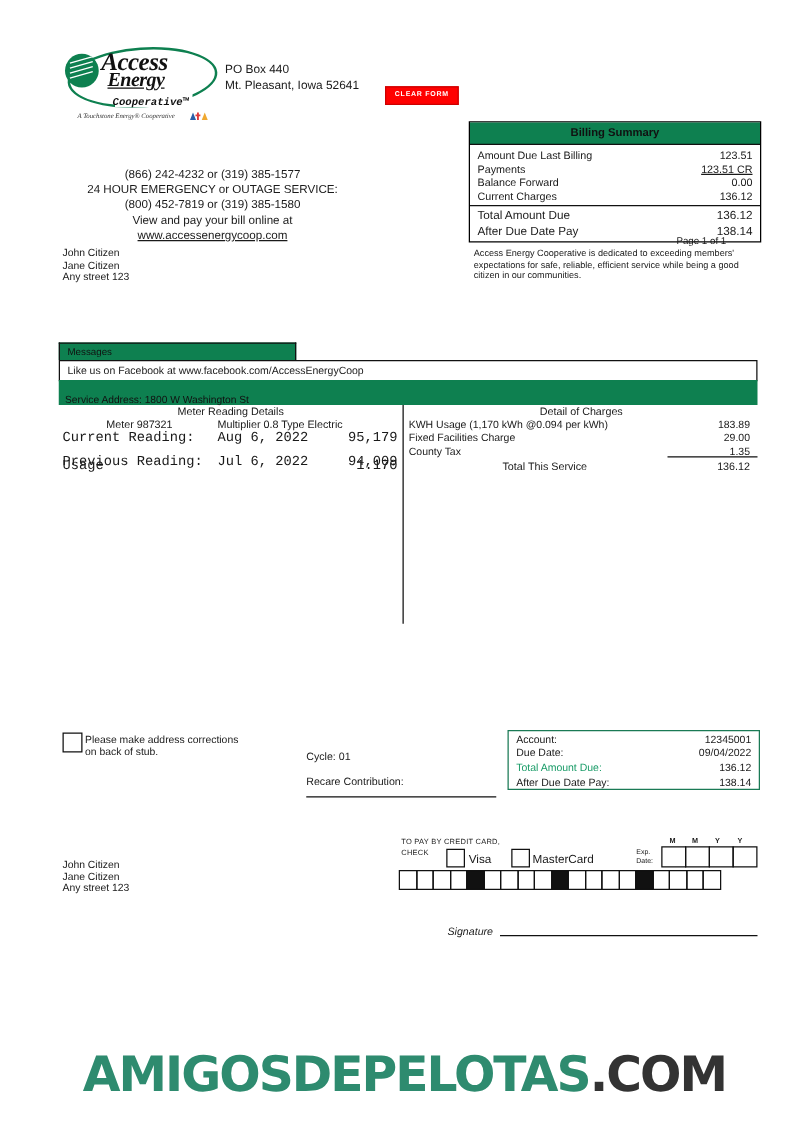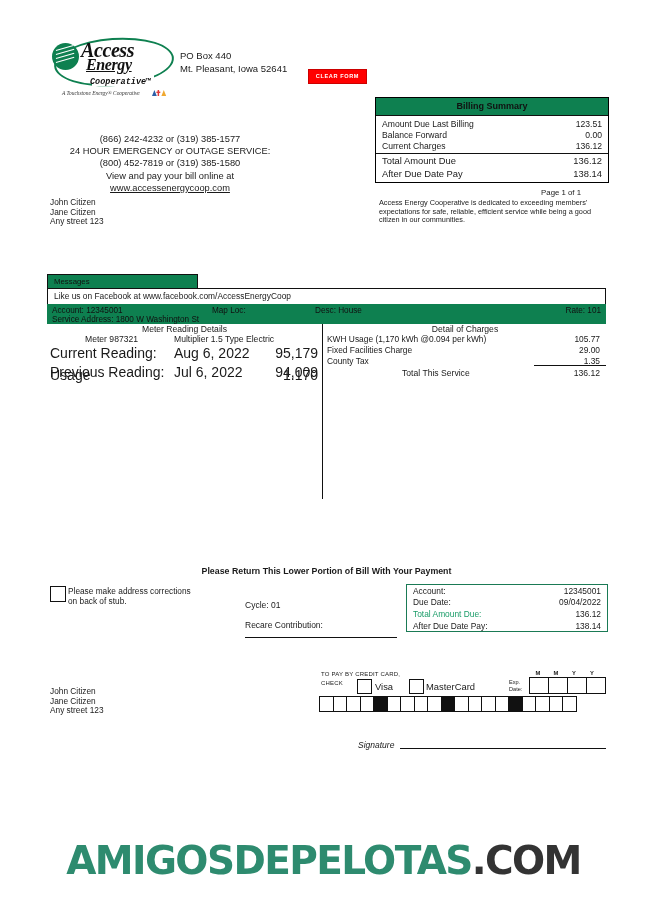--- a/index.html
+++ b/index.html
@@ -100,21 +100,21 @@
   #sum-box .row .v { text-align: right; }
   #sum-box .row .v.ul { text-decoration: underline; }
   #sum-box .sep { border-top: 1px solid #111; margin-top: 1px; }
   #sum-box .pad { height: 2px; }
   #page-of { left: 375px; top: 188px; width: 206px; text-align: right; font-size: 7.8px; }
   #mission { left: 379px; top: 199px; width: 232px; font-size: 7.3px; line-height: 8.6px; }
 
   
   #msg-wrap { left: 47px; top: 274px; width: 559px; }
   #msg-head {
-    width: 151px; background: #0e8050; color: #111; font-size: 7.8px;
+    width: 190px; background: #0e8050; color: #111; font-size: 7.8px;
     padding: 2px 0 2px 6px; box-sizing: border-box;
     border: 1px solid #111; border-bottom: none;
   }
   #msg-body {
     border: 1px solid #111; font-size: 8.4px; padding: 2px 0 3px 6px;
   }
 
   
   #svc-band {
     left: 47px; top: 304px; width: 559px; background: #0e8050;
@@ -126,21 +126,21 @@
   #svc-band .b { position: absolute; left: 165px; }
   #svc-band .c { position: absolute; left: 268px; }
   #svc-band .d { position: absolute; right: 5px; }
 
   
   #vdivide { left: 322px; top: 324px; width: 1px; height: 175px; background: #111; }
   #meter-ttl { left: 47px; top: 324px; width: 275px; text-align: center; font-size: 8.6px; }
   #meter-sub { left: 47px; top: 334px; width: 275px; font-size: 8.6px; }
   #meter-sub .m { position: absolute; left: 38px; }
   #meter-sub .mu { position: absolute; left: 127px; }
-  .meter-row { left: 47px; width: 275px; font-size: 14px; height: 11px; }
+  .meter-row { left: 47px; width: 275px; font-size: 11px; height: 11px; font-family: Liberation Mono, monospace; }
   .meter-row .lbl { position: absolute; left: 3px; }
   .meter-row .dt { position: absolute; left: 127px; }
   .meter-row .val { position: absolute; right: 4px; }
 
   #charge-ttl { left: 324px; top: 324px; width: 282px; text-align: center; font-size: 8.6px; }
   .chg-row { left: 324px; width: 282px; font-size: 8.4px; height: 11px; }
   .chg-row .lbl { position: absolute; left: 3px; }
   .chg-row .val { position: absolute; right: 6px; }
   #chg-rule { left: 534px; top: 365px; width: 72px; height: 1px; background: #111; }
   #chg-total { left: 324px; top: 368px; width: 282px; font-size: 8.6px; }
@@ -250,20 +250,24 @@
 
   <div id="sum-box" class="abs">
     <div class="title">Billing Summary</div>
     <div class="pad"></div>
     <div id="sum-rows">
         <div class="row">
           <span class="k">Amount Due Last Billing</span>
           <span class="v">123.51</span>
         </div>
         <div class="row">
+          <span class="k">Payments</span>
+          <span class="v ul">123.51 CR</span>
+        </div>
+        <div class="row">
           <span class="k">Balance Forward</span>
           <span class="v">0.00</span>
         </div>
         <div class="row">
           <span class="k">Current Charges</span>
           <span class="v">136.12</span>
         </div>
       </div>
     <div class="sep"></div>
     <div id="sum-totals">
@@ -280,34 +284,28 @@
   </div>
   <div id="page-of" class="abs">Page 1 of 1</div>
   <div id="mission" class="abs">Access Energy Cooperative is dedicated to exceeding members' expectations for safe, reliable, efficient service while being a good citizen in our communities.</div>
 
   <div id="msg-wrap" class="abs">
     <div id="msg-head">Messages</div>
     <div id="msg-body">Like us on Facebook at www.facebook.com/AccessEnergyCoop</div>
   </div>
 
   <div id="svc-band" class="abs">
-    <div class="l1">
-      <span class="a">Account:  12345001</span>
-      <span class="b">Map Loc:</span>
-      <span class="c">Desc:  House</span>
-      <span class="d">Rate: 101</span>
-    </div>
     <div class="l2">Service Address:  1800 W Washington St</div>
   </div>
 
   <div id="vdivide" class="abs"></div>
   <div id="meter-ttl" class="abs">Meter Reading Details</div>
   <div id="meter-sub" class="abs">
     <span class="m">Meter 987321</span>
-    <span class="mu">Multiplier 1.5 Type Electric</span>
+    <span class="mu">Multiplier 0.8 Type Electric</span>
   </div>
   <div id="meter-rows">
       <div class="meter-row abs" style="top: 345px;">
         <span class="lbl">Current Reading:</span>
         <span class="dt">Aug 6, 2022</span>
         <span class="val">95,179</span>
       </div>
       <div class="meter-row abs" style="top: 364px;">
         <span class="lbl">Previous Reading:</span>
         <span class="dt">Jul 6, 2022</span>
@@ -317,38 +315,37 @@
         <span class="lbl">Usage</span>
         <span class="dt"></span>
         <span class="val">1.170</span>
       </div>
     </div>
 
   <div id="charge-ttl" class="abs">Detail of Charges</div>
   <div id="charge-rows">
       <div class="chg-row abs" style="top: 334px;">
         <span class="lbl">KWH Usage (1,170 kWh @0.094 per kWh)</span>
-        <span class="val">105.77</span>
+        <span class="val">183.89</span>
       </div>
       <div class="chg-row abs" style="top: 345px;">
         <span class="lbl">Fixed Facilities Charge</span>
         <span class="val">29.00</span>
       </div>
       <div class="chg-row abs" style="top: 356px;">
         <span class="lbl">County Tax</span>
         <span class="val">1.35</span>
       </div>
     </div>
   <div id="chg-rule" class="abs"></div>
   <div id="chg-total" class="abs">
     <span class="lbl">Total This Service</span>
     <span class="val">136.12</span>
   </div>
 
-  <div id="return-note" class="abs">Please Return This Lower Portion of Bill With Your Payment</div>
   <div id="corr-check" class="abs"></div>
   <div id="corr-text" class="abs">
     <div>Please make address corrections</div>
     <div>on back of stub.</div>
   </div>
   <div id="cycle-lbl" class="abs">Cycle: 01</div>
   <div id="recare-lbl" class="abs">Recare Contribution:</div>
   <div id="recare-rule" class="abs"></div>
 
   <div id="stub-box" class="abs">

